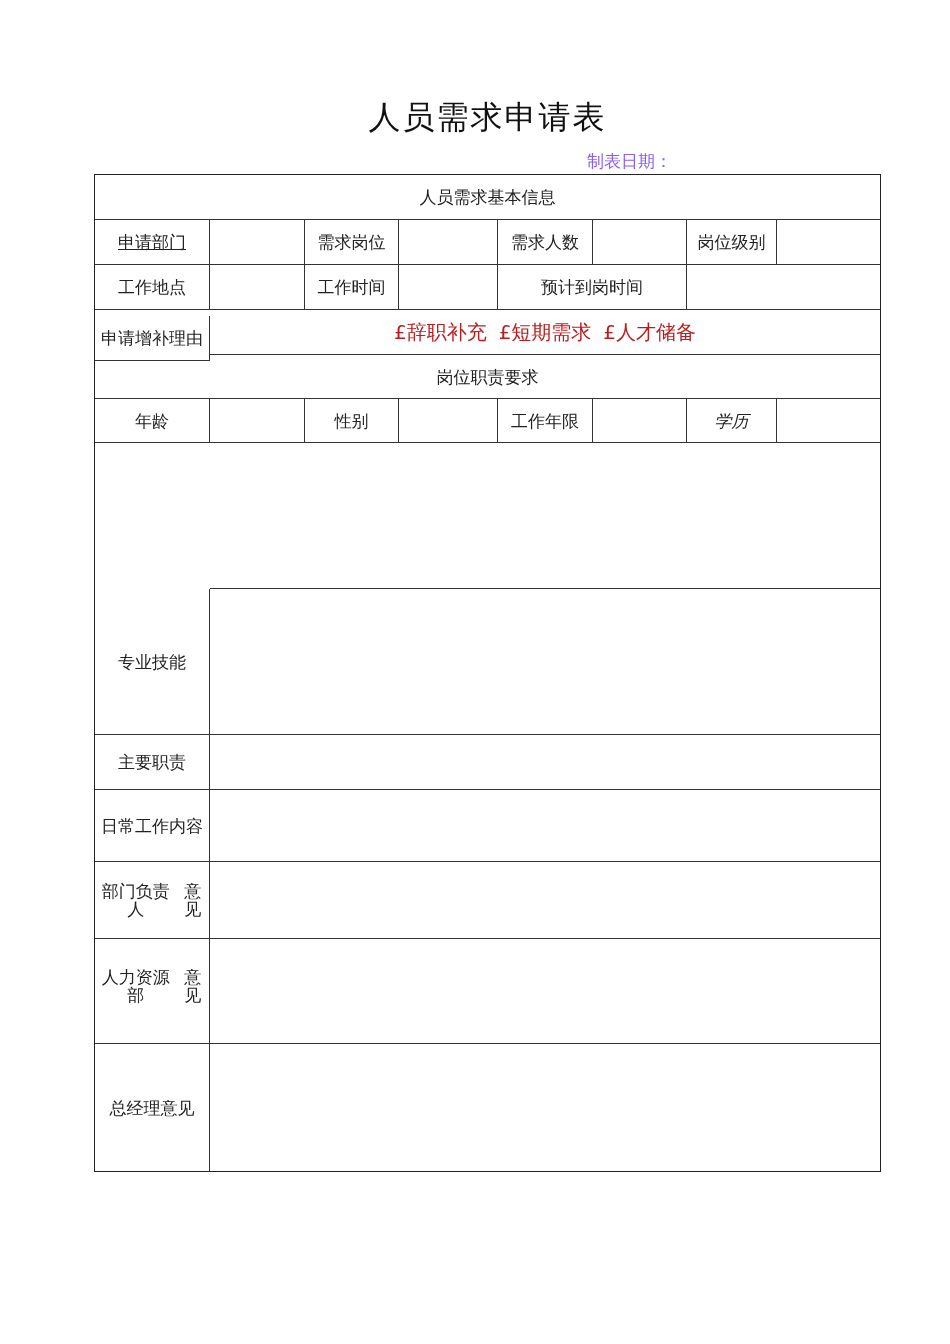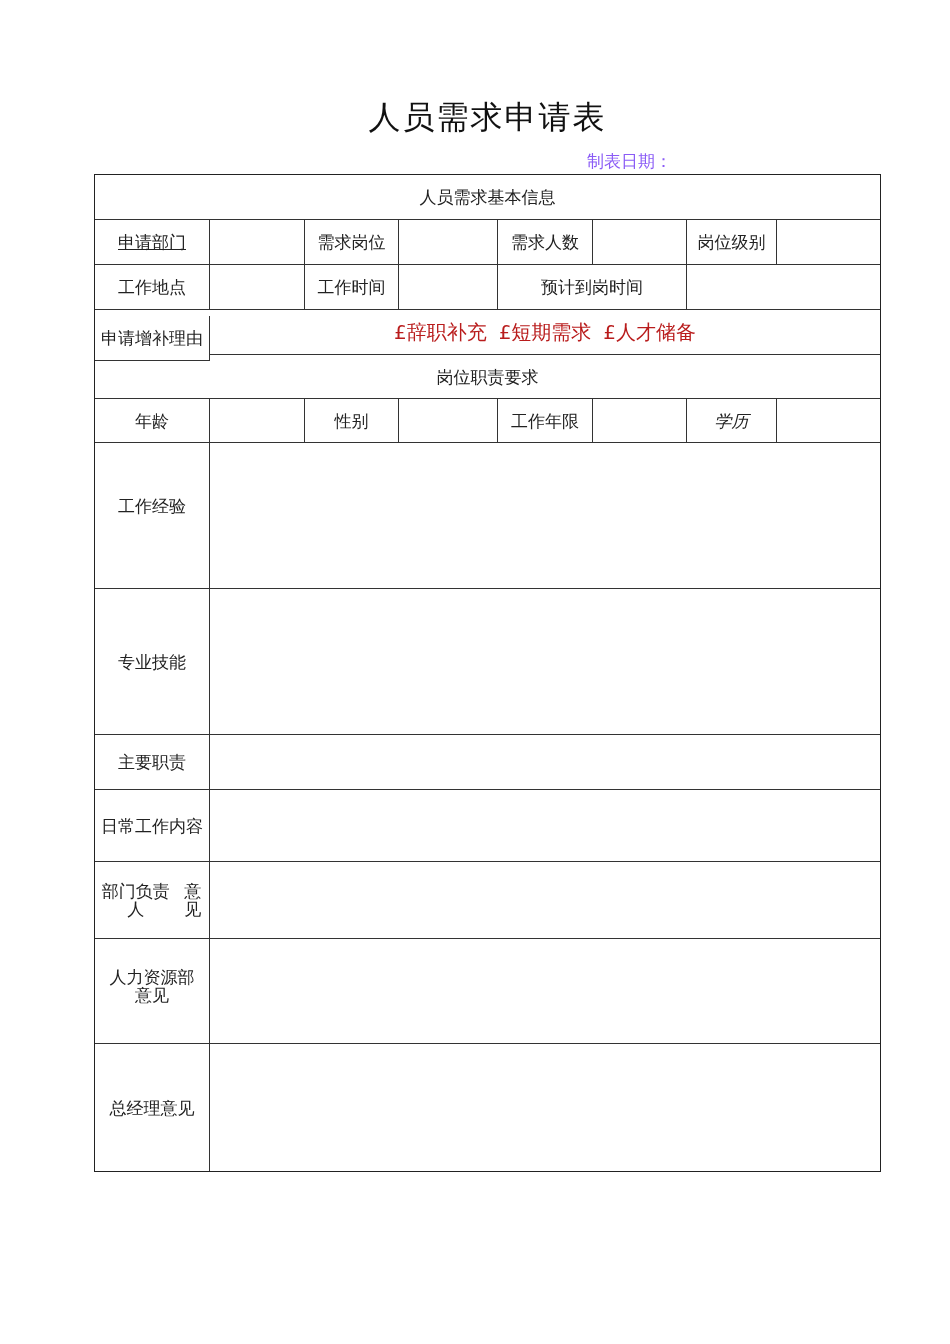--- a/index.html
+++ b/index.html
@@ -66,39 +66,38 @@
 
   <div class="cell" style="left:0;top:224px;width:115px;height:44px;">年龄</div>
   <div class="cell input-cell" style="left:115px;top:224px;width:95px;height:44px;"></div>
   <div class="cell" style="left:210px;top:224px;width:94px;height:44px;">性别</div>
   <div class="cell input-cell" style="left:304px;top:224px;width:99px;height:44px;"></div>
   <div class="cell" style="left:403px;top:224px;width:95px;height:44px;">工作年限</div>
   <div class="cell input-cell" style="left:498px;top:224px;width:94px;height:44px;"></div>
   <div class="cell" style="left:592px;top:224px;width:90px;height:44px;font-style:italic;">学历</div>
   <div class="cell input-cell no-right" style="left:682px;top:224px;width:103px;height:44px;"></div>
 
-  <div class="cell" style="left:0;top:268px;width:115px;height:146px;padding-bottom:20px;">工作经验</div>
   <div class="cell input-cell no-right" style="left:115px;top:268px;width:670px;height:146px;"></div>
 
   <div class="cell" style="left:0;top:414px;width:115px;height:146px;">专业技能</div>
   <div class="cell input-cell no-right" style="left:115px;top:414px;width:670px;height:146px;"></div>
 
   <div class="cell" style="left:0;top:560px;width:115px;height:55px;">主要职责</div>
   <div class="cell input-cell no-right" style="left:115px;top:560px;width:670px;height:55px;"></div>
 
   <div class="cell" style="left:0;top:615px;width:115px;height:72px;">日常工作内容</div>
   <div class="cell input-cell no-right" style="left:115px;top:615px;width:670px;height:72px;"></div>
 
   <div class="cell" style="left:0;top:687px;width:115px;height:77px;flex-direction:row;">
     <span>部门负责人</span>
     <span>意见</span>
   </div>
   <div class="cell input-cell no-right" style="left:115px;top:687px;width:670px;height:77px;"></div>
 
-  <div class="cell" style="left:0;top:764px;width:115px;height:105px;flex-direction:column;padding-bottom:10px;">
+  <div class="cell" style="left:0;top:764px;width:115px;height:105px;flex-direction:row;padding-bottom:10px;">
     <span>人力资源部</span>
     <span>意见</span>
   </div>
   <div class="cell input-cell no-right" style="left:115px;top:764px;width:670px;height:105px;"></div>
 
   <div class="cell no-bottom" style="left:0;top:869px;width:115px;height:127px;">总经理意见</div>
   <div class="cell input-cell no-right no-bottom" style="left:115px;top:869px;width:670px;height:127px;"></div>
 </div>
 
 </body></html>

